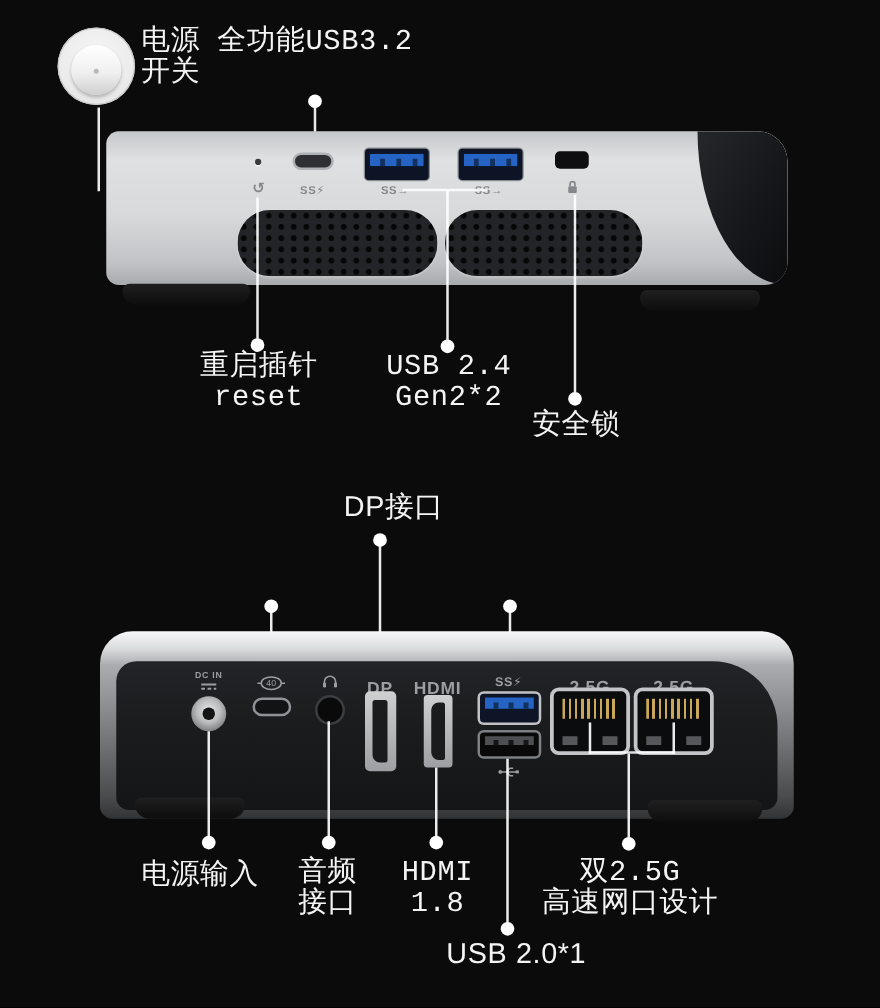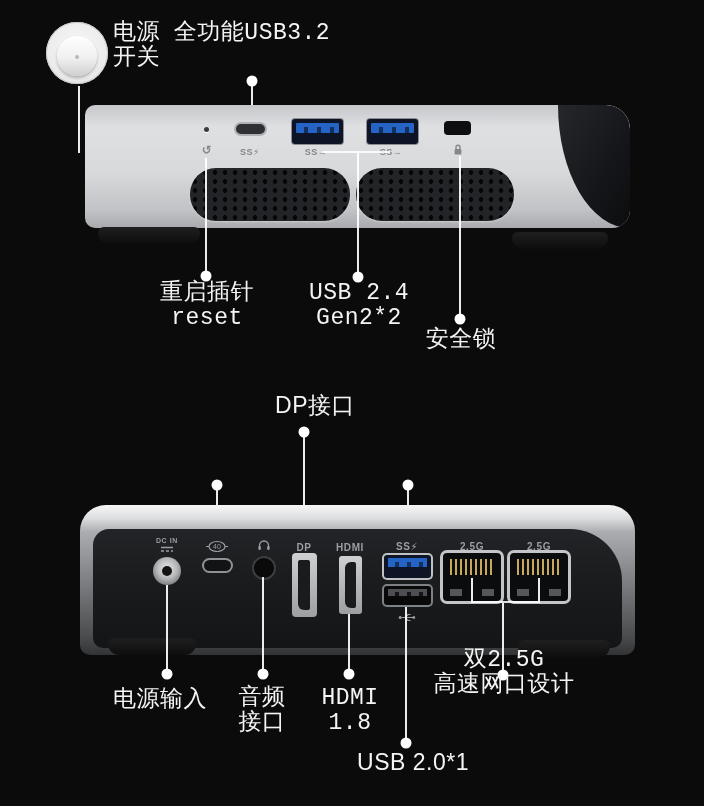--- a/index.html
+++ b/index.html
@@ -46,21 +46,21 @@
          letter-spacing:.5px;white-space:nowrap;}
   .picon.big{font-size:12px;}
   
   .rear{position:absolute;left:80px;top:505px;width:555px;height:150px;overflow:hidden;
         border-radius:26px 26px 10px 10px;
         background:linear-gradient(180deg,#f7f7f8 0%,#dcdddf 9%,#aaacaf 18%,#77797c 55%,#515употр%,#3a3b3d 100%);
         background:linear-gradient(180deg,#f7f7f8 0%,#dcdddf 9%,#aaacaf 18%,#77797c 55%,#4a4b4d 88%,#323335 100%);}
   .rear .panel{position:absolute;left:13px;top:24px;width:529px;height:119px;
         border-radius:16px 52px 10px 10px;
         background:linear-gradient(180deg,#232427 0%,#1b1c1e 40%,#141517 100%);}
-  .rlabel{position:absolute;color:#9b9ea2;font-size:10px;font-weight:700;letter-spacing:.6px;
+  .rlabel{position:absolute;color:#9b9ea2;font-size:14px;font-weight:700;letter-spacing:.6px;
           transform:translateX(-50%);white-space:nowrap;text-align:center;}
   .dcjack{position:absolute;width:28px;height:28px;border-radius:50%;
           background:radial-gradient(circle at 50% 42%,#e8e8e9 0%,#b9babc 45%,#808184 75%,#5c5d60 100%);}
   .dcjack .bore{position:absolute;left:9px;top:9px;width:10px;height:10px;border-radius:50%;background:#141415;}
   .usbc-r{position:absolute;width:31px;height:15px;border-radius:8px;background:#121315;
           border:2px solid #8f9296;box-sizing:border-box;}
   .audio{position:absolute;width:20px;height:20px;border-radius:50%;background:#0a0a0b;
          box-shadow:0 0 0 2px #3c3d40;}
   .dp{position:absolute;width:25px;height:64px;border-radius:4px;
       background:linear-gradient(180deg,#cfd0d2,#9d9fa2);}
@@ -261,18 +261,18 @@
 
   <div class="vline" style="left:406px;top:607px;height:131px;"></div>
   <div class="dot" style="left:406px;top:743px;"></div>
   <div class="lbl" style="left:413px;top:750px;">USB 2.0*1</div>
 
   <div class="vline" style="left:472px;top:578px;height:25px;"></div>
   <div class="vline" style="left:539px;top:578px;height:25px;"></div>
   <div class="hline" style="left:471px;top:601px;width:69px;"></div>
   <div class="vline" style="left:503px;top:603px;height:67px;"></div>
   <div class="dot" style="left:503px;top:675px;"></div>
-  <div class="lbl" style="left:504px;top:648px;">
+  <div class="lbl" style="left:504px;top:686px;">
     <span>双2.5G</span>
     <span>高速网口设计</span>
   </div>
 
 </div>
 
 </body></html>

